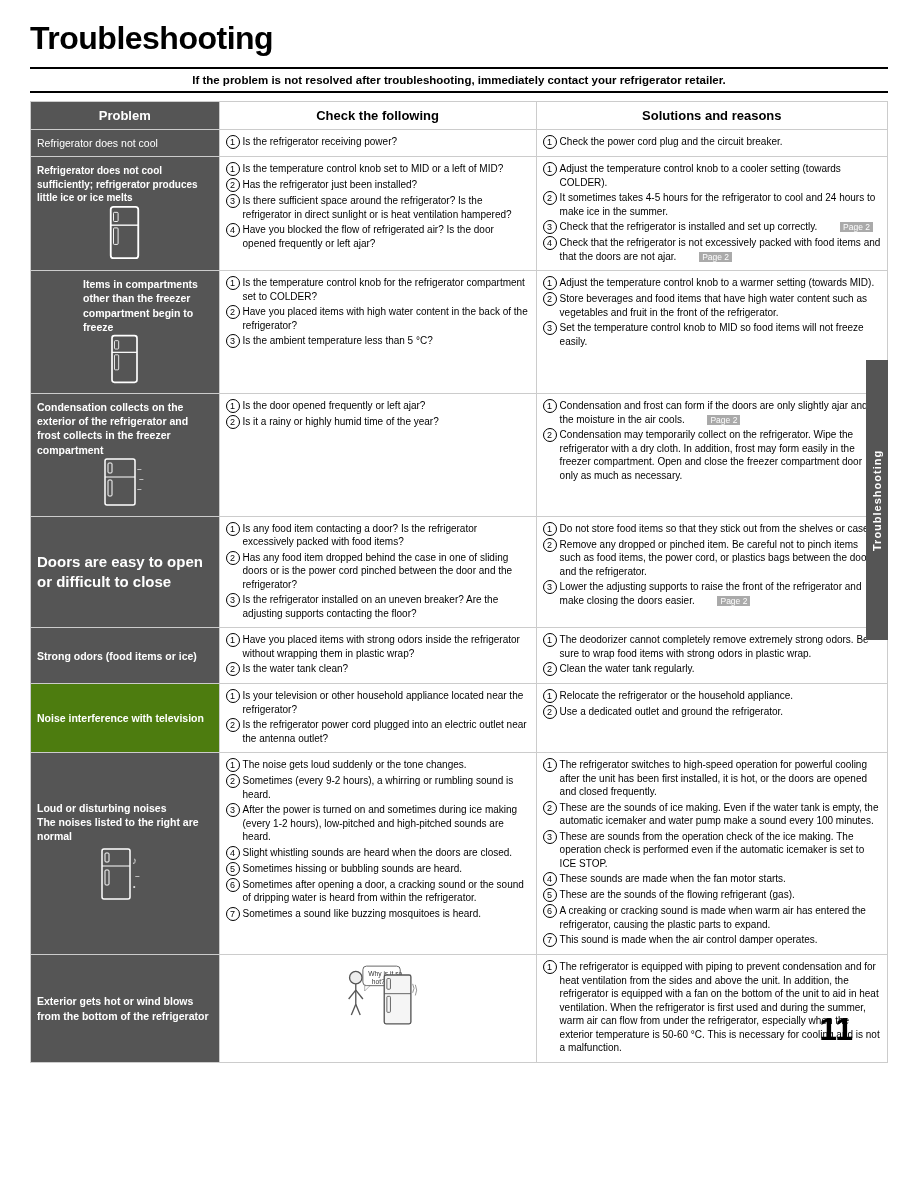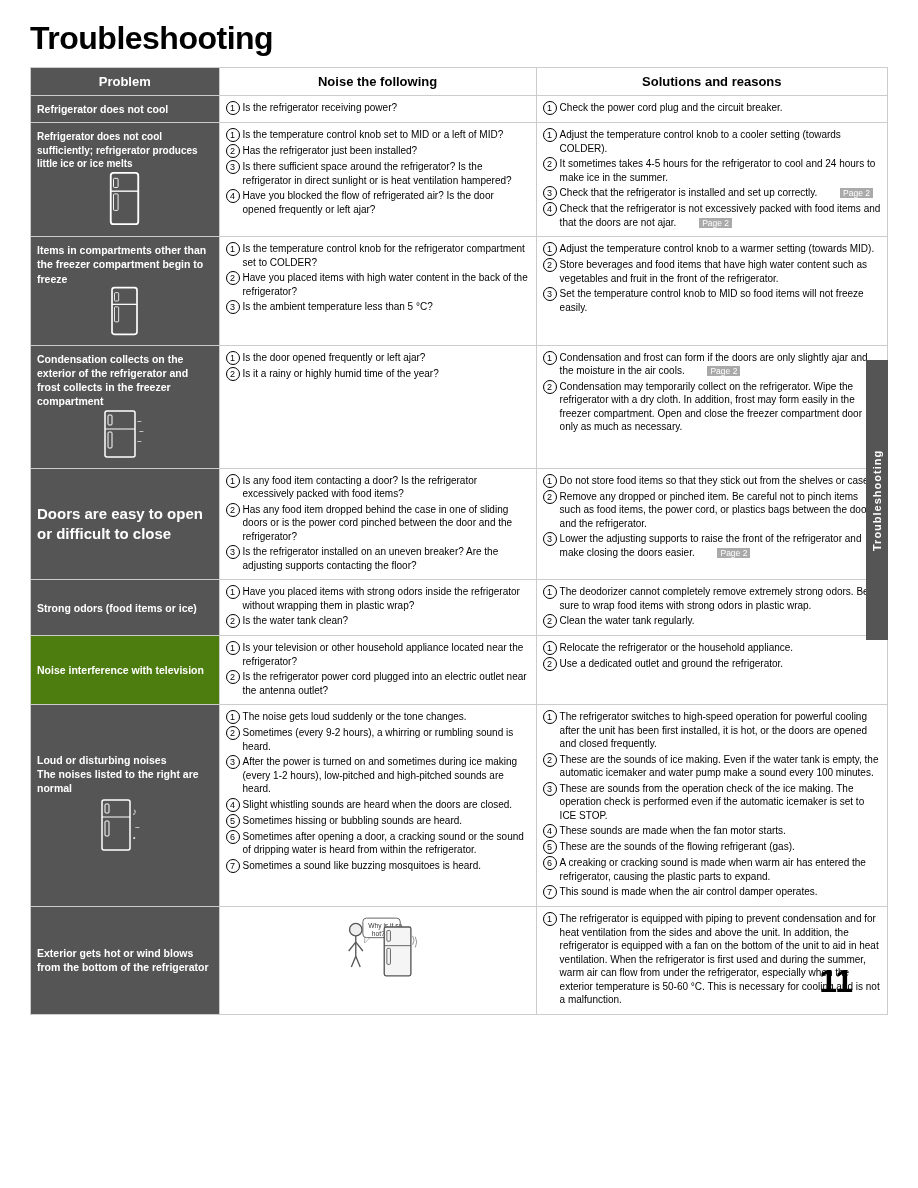--- a/index.html
+++ b/index.html
@@ -125,33 +125,36 @@
       display: inline;
     }
   </style>
 </head>
 <body>
 
 <div style="position:relative;">
 
   <h1>Troubleshooting</h1>
 
+  <div class="warning-bar">
+    <span>If the problem is not resolved after troubleshooting, immediately contact your refrigerator retailer.</span>
+  </div>
 
   <table>
     <thead>
       <tr>
         <th style="background:#555;color:#fff;">Problem</th>
-        <th>Noise the following</th>
+        <th>Check the following</th>
         <th>Solutions and reasons</th>
       </tr>
     </thead>
     <tbody id="table-body">
     <tr>
           <td style="background: rgb(85, 85, 85); color: rgb(255, 255, 255); font-weight: bold; font-size: 10.5px; vertical-align: middle; padding: 6px;">
-            <span style="display: block; font-weight: bold; white-space: pre-line;">Refrigerator does not cool</span>
+            <span style="display: block; font-weight: normal; white-space: pre-line;">Refrigerator does not cool</span>
           </td>
           <td>
             <ul class="check-list">
               <li>
                 <span class="num-circle">1</span>
                 <span>Is the refrigerator receiving power?</span>
               </li>
             </ul>
           </td>
           <td>
@@ -209,21 +212,21 @@
               </li>
               <li>
                 <span class="num-circle">4</span>
                 <span>Check that the refrigerator is not excessively packed with food items and that the doors are not ajar. <span class="highlight-page">Page 2</span></span>
               </li>
             </ul>
           </td>
         </tr>
         <tr>
           <td style="background: rgb(85, 85, 85); color: rgb(255, 255, 255); font-weight: bold; font-size: 10.5px; vertical-align: middle; padding: 6px;">
-            <span style="display: block; font-weight: bold; white-space: pre-line;">Items in compartments other than the freezer compartment begin to freeze</span>
+            <span style="display: block; font-weight: bold; white-space: pre-line; margin-left: 46px;">Items in compartments other than the freezer compartment begin to freeze</span>
             <div style="text-align: center;"><svg width="45" height="50" viewBox="0 0 40 60" fill="none" xmlns="http://www.w3.org/2000/svg">
     <rect x="5" y="2" width="30" height="56" rx="3" stroke="#fff" stroke-width="2" fill="none"></rect>
     <line x1="5" y1="22" x2="35" y2="22" stroke="#fff" stroke-width="1.5"></line>
     <rect x="8" y="8" width="5" height="10" rx="1" stroke="#fff" stroke-width="1" fill="none"></rect>
     <rect x="8" y="25" width="5" height="18" rx="1" stroke="#fff" stroke-width="1" fill="none"></rect>
   </svg></div>
           </td>
           <td>
             <ul class="check-list">
               <li>

